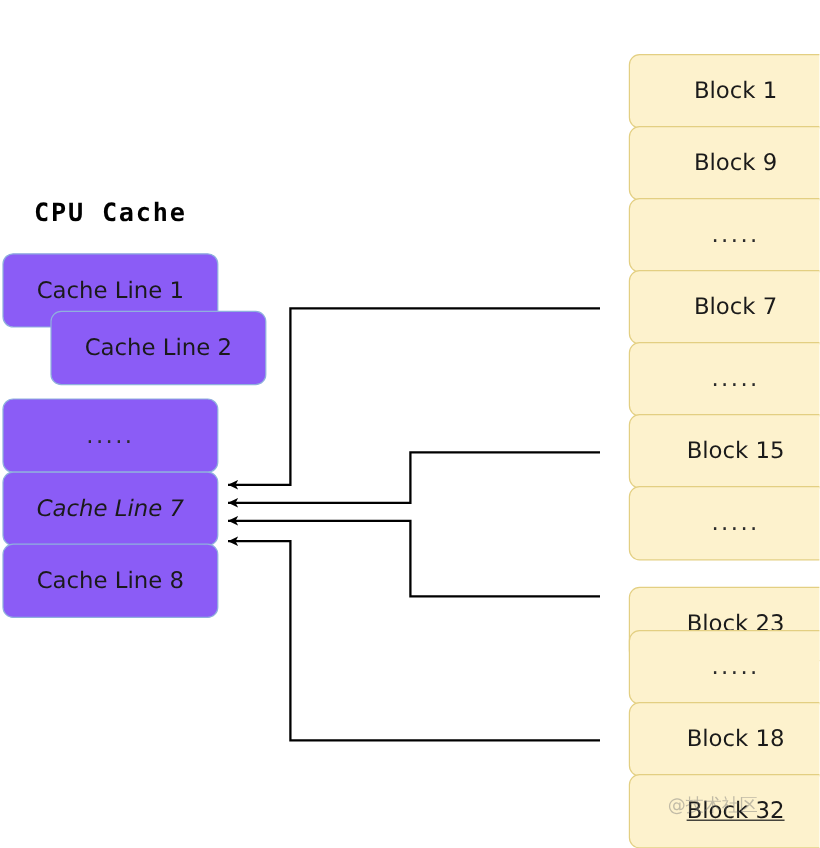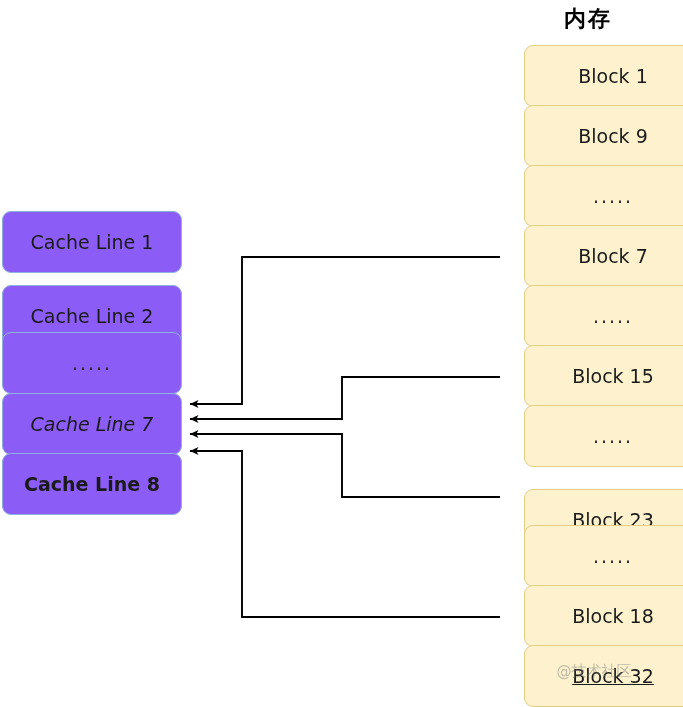--- a/index.html
+++ b/index.html
@@ -97,37 +97,37 @@
     font-family: "DejaVu Sans", sans-serif;
     white-space: nowrap;
     pointer-events: none;
   }
 </style>
 </head>
 <body>
 
 <div id="canvas">
 
+  <div class="title" id="cache-title">CPU Cache</div>
 
-  <div class="title" id="memory-title">内存</div>
 
   <div id="cache-column">
       <div class="box cache-box" style="top: 211px;">
         <span>Cache Line 1</span>
       </div>
-      <div class="box cache-box" style="top: 285px;">
+      <div class="box cache-box" style="top: 259px; margin-left: 40px;">
         <span>Cache Line 2</span>
       </div>
       <div class="box cache-box" style="top: 332px;">
         <span class="dots">.....</span>
       </div>
       <div class="box cache-box" style="top: 393px; font-style: italic;">
         <span>Cache Line 7</span>
       </div>
-      <div class="box cache-box" style="top: 453px; font-weight: bold;">
+      <div class="box cache-box" style="top: 453px;">
         <span>Cache Line 8</span>
       </div>
     </div>
   <div id="memory-column">
       <div class="box mem-box" style="top: 45px;">
         <span>Block 1</span>
       </div>
       <div class="box mem-box" style="top: 105px;">
         <span>Block 9</span>
       </div>

